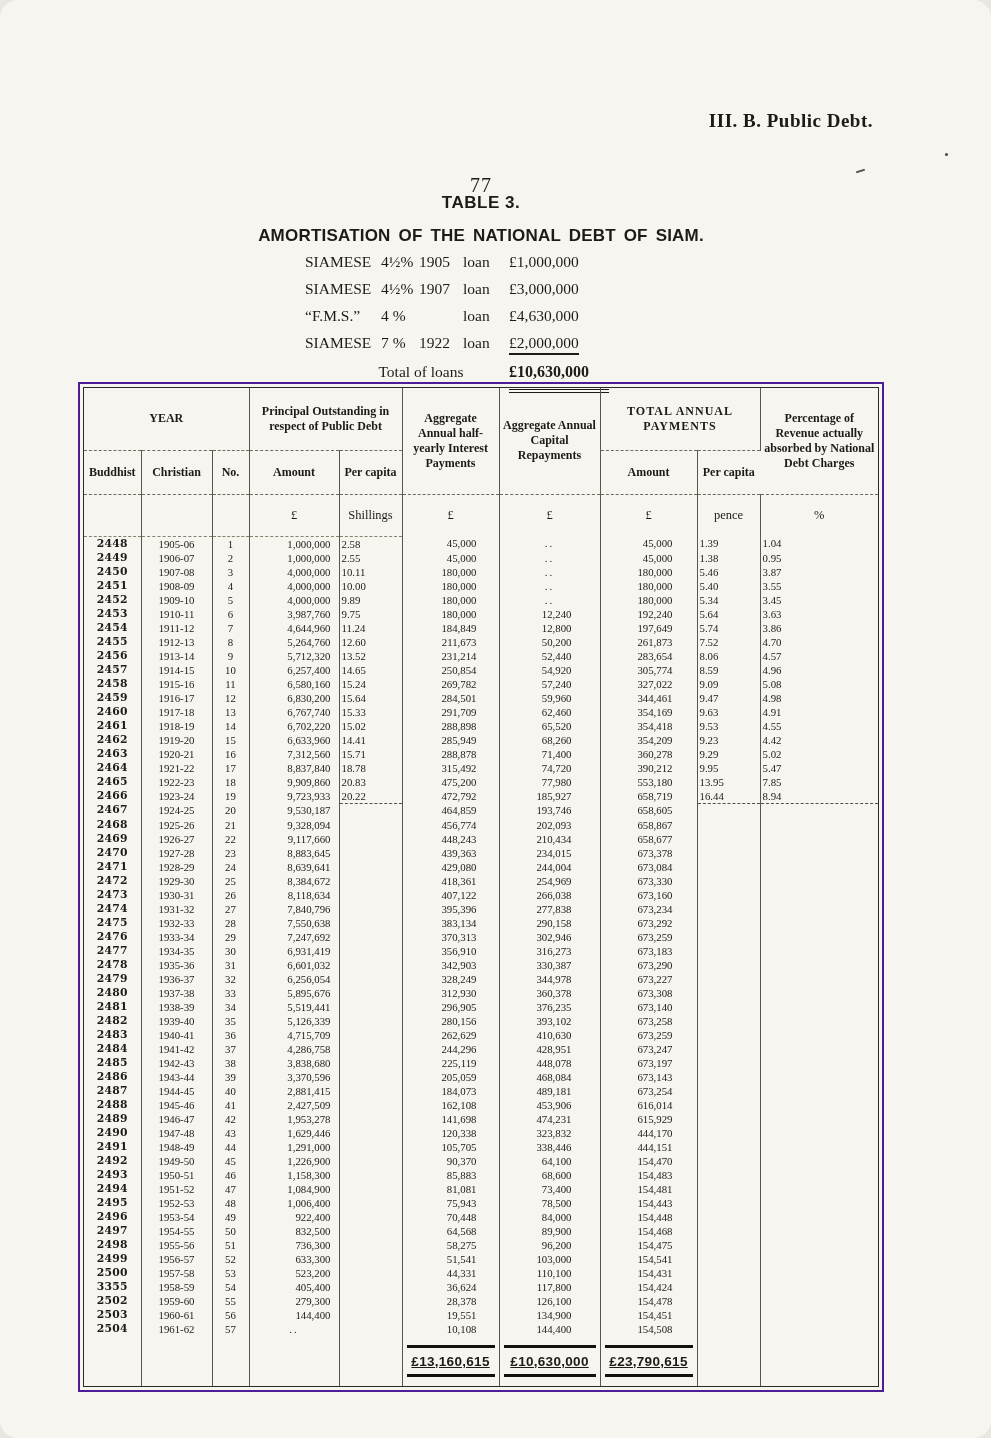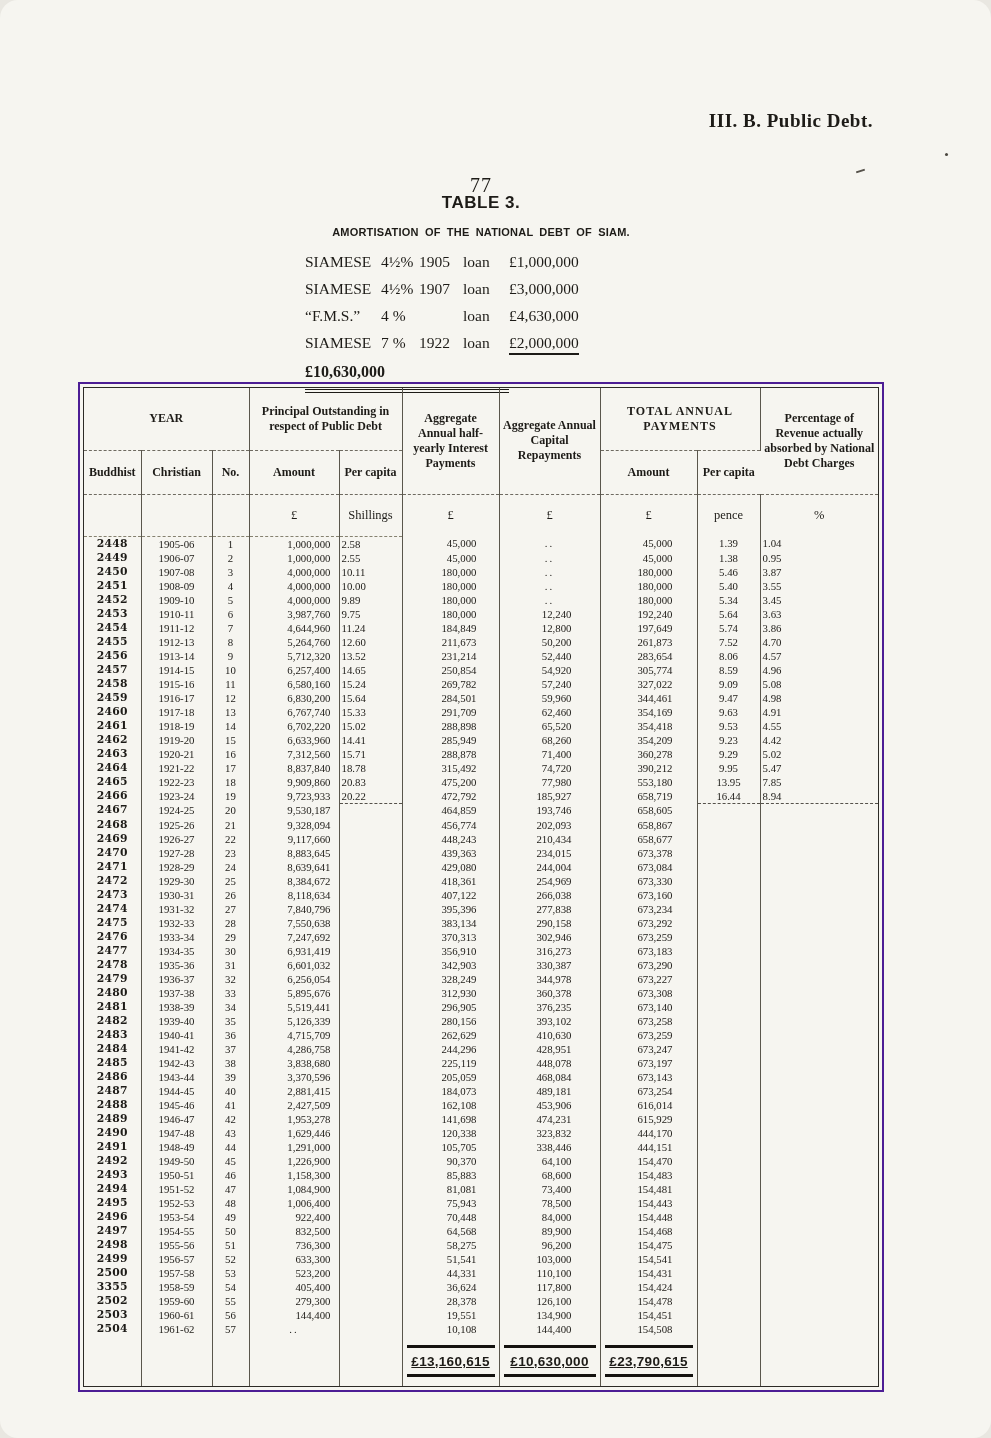--- a/index.html
+++ b/index.html
@@ -15,21 +15,21 @@
   }
   .running-head{
     position:absolute;top:110px;right:118px;
     font-weight:bold;font-size:19px;letter-spacing:.5px;
   }
   .speck1{position:absolute;left:945px;top:153px;width:3px;height:3px;background:#4a463e;border-radius:50%;}
   .speck2{position:absolute;left:856px;top:170px;width:9px;height:2px;background:#55514a;transform:rotate(-18deg);}
   .center-band{position:absolute;left:0;width:962px;text-align:center;}
   .page-num{top:174px;font-size:20px;letter-spacing:1px;}
   .table-label{top:193px;font-family:"Liberation Sans",sans-serif;font-weight:bold;font-size:17px;letter-spacing:.5px;}
-  .doc-title{top:226px;font-family:"Liberation Sans",sans-serif;font-weight:bold;font-size:11px;word-spacing:3px;letter-spacing:.2px;}
+  .doc-title{top:226px;font-family:"Liberation Sans",sans-serif;font-weight:bold;font-size:17px;word-spacing:3px;letter-spacing:.2px;}
 
   
   .loans{position:absolute;left:305px;top:253px;font-size:15.5px;}
   .loan-row{display:grid;grid-template-columns:76px 38px 44px 46px 100px;height:27px;align-items:start;}
   .loan-row .amt{justify-self:start;}
   .loan-row .amt.u1{border-bottom:2px solid #1d1b17;padding-bottom:1px;}
   .loan-total{display:grid;grid-template-columns:204px 100px;height:30px;margin-top:2px;}
   .loan-total .lbl{text-align:center;padding-left:28px;}
   .loan-total .amt{font-weight:bold;font-size:16px;border-bottom:4px double #1d1b17;padding-bottom:1px;}
 
@@ -57,21 +57,21 @@
     white-space:nowrap;overflow:hidden;vertical-align:middle;
   }
   .c-bud{font-weight:bold;font-family:"DejaVu Serif",serif;font-size:10.3px;text-align:center;letter-spacing:.3px;}
   .c-chr{text-align:center;}
   .c-no{text-align:center;}
   .c-amt{text-align:right;padding-right:8px !important;}
   .c-shil{text-align:left;}
   .c-int{text-align:right;padding-right:22px !important;}
   .c-cap{text-align:right;padding-right:28px !important;}
   .c-tamt{text-align:right;padding-right:24px !important;}
-  .c-pence{text-align:center;margin-left:23px;}
+  .c-pence{text-align:left;margin-left:23px;}
   .c-pct{text-align:left;}
   td.dots{text-align:center !important;padding-right:2px !important;letter-spacing:2px;}
   td.dash-b{border-bottom:1px dashed #55514a;}
   .debt-table tfoot td{height:54px;vertical-align:top;}
   .t-box{
     margin:8px 3px 0;border-top:3px solid #14120f;border-bottom:3px solid #14120f;
     text-align:center;font-weight:bold;font-size:13.5px;padding:6px 0 5px;
     font-family:"Liberation Sans",sans-serif;letter-spacing:.3px;text-decoration:underline;
   }
 </style>
@@ -111,20 +111,21 @@
       <span class="amt">£4,630,000</span>
     </div>
     <div class="loan-row">
       <span>SIAMESE</span>
       <span>7 %</span>
       <span>1922</span>
       <span>loan</span>
       <span class="amt u1">£2,000,000</span>
     </div>
     <div class="loan-total">
+      <span class="lbl">Total of loans</span>
       <span class="amt">£10,630,000</span>
     </div>
   </div>
 
   <div class="table-frame">
     <div class="table-inner">
       <table class="debt-table">
         <colgroup>
           <col style="width:57px">
             <col style="width:71px">

